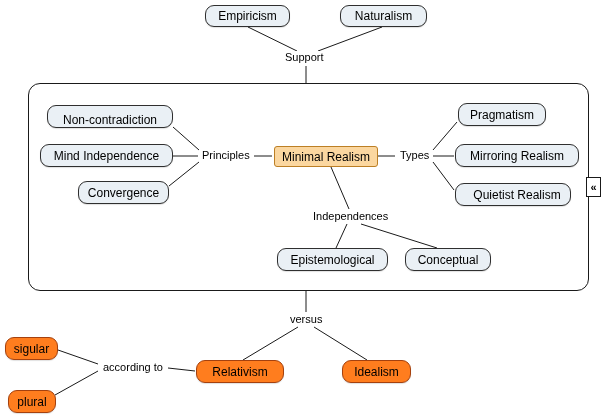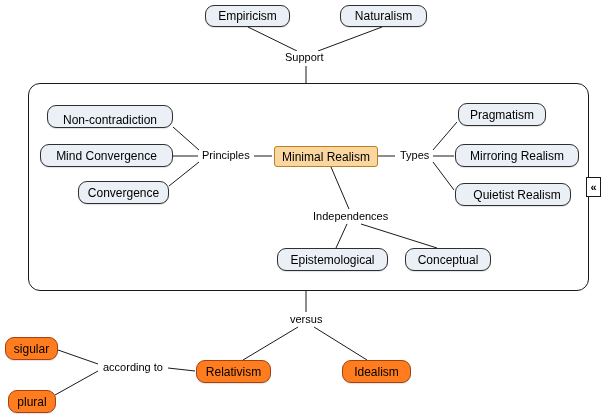--- a/index.html
+++ b/index.html
@@ -74,21 +74,21 @@
   </div>
   <div class="node" style="left:340px;top:5px;width:87px;height:22px;">
     <span>Naturalism</span>
   </div>
   <div class="edge-label" style="left:283px;top:51px;">Support</div>
 
   <div class="node" style="left:47px;top:105px;width:126px;height:23px;align-items:flex-end;">
     <span>Non-contradiction</span>
   </div>
   <div class="node" style="left:40px;top:144px;width:133px;height:23px;">
-    <span>Mind Convergence</span>
+    <span>Mind Independence</span>
   </div>
   <div class="node" style="left:78px;top:181px;width:91px;height:23px;">
     <span>Convergence</span>
   </div>
   <div class="edge-label" style="left:200px;top:149px;">Principles</div>
 
   <div class="node highlight" style="left:274px;top:146px;width:104px;height:21px;">
     <span>Minimal Realism</span>
   </div>
 
@@ -109,21 +109,21 @@
   </div>
   <div class="node" style="left:405px;top:248px;width:86px;height:23px;">
     <span>Conceptual</span>
   </div>
 
   <div class="collapse-tab">
     <span>«</span>
   </div>
 
   <div class="edge-label" style="left:288px;top:313px;">versus</div>
-  <div class="node orange" style="left:196px;top:360px;width:75px;height:23px;">
+  <div class="node orange" style="left:196px;top:360px;width:88px;height:23px;">
     <span>Relativism</span>
   </div>
   <div class="node orange" style="left:342px;top:360px;width:69px;height:23px;">
     <span>Idealism</span>
   </div>
   <div class="edge-label" style="left:101px;top:361px;">according to</div>
   <div class="node orange" style="left:5px;top:337px;width:53px;height:23px;">
     <span>sigular</span>
   </div>
   <div class="node orange" style="left:8px;top:390px;width:48px;height:23px;">

